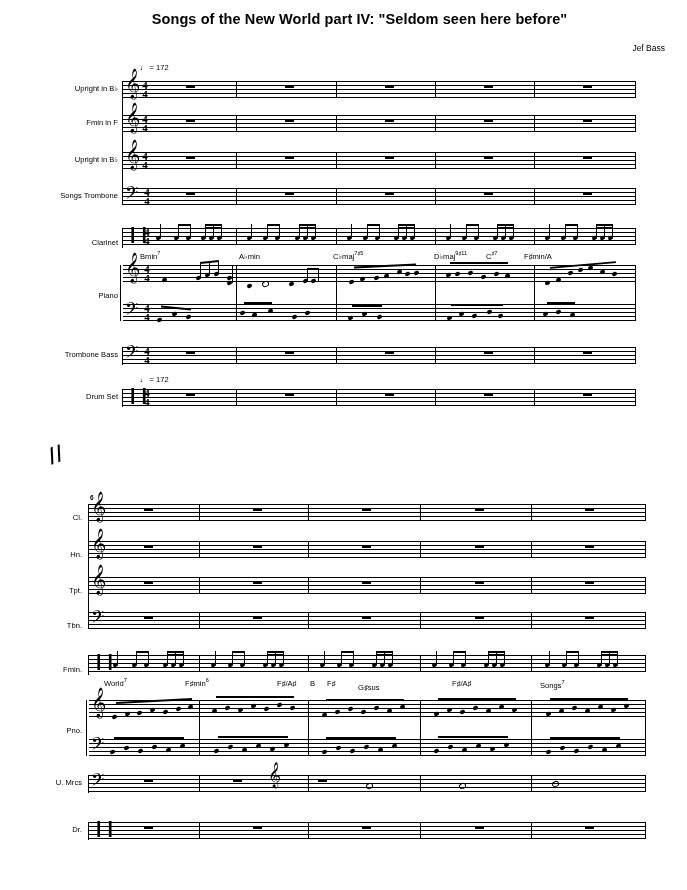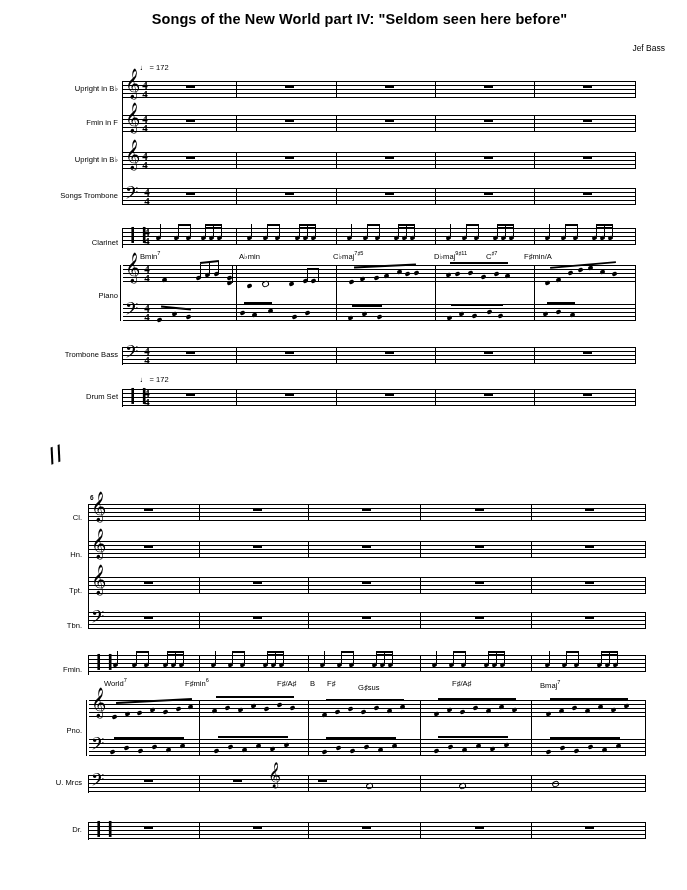--- a/index.html
+++ b/index.html
@@ -726,21 +726,21 @@
       <div class="beam" style="left:601px; top:654px; width:17px;"></div>
     </div>
 
     <div class="chord" style="left:104px; top:677px;"><span>World</span><sup>7</sup></div>
     <div class="chord" style="left:185px; top:677px;"><span>F♯min</span><sup>6</sup></div>
     <div class="chord" style="left:277px; top:677px;"><span>F♯/A♯</span><sup></sup></div>
     <div class="chord" style="left:310px; top:677px;"><span>B</span><sup></sup></div>
     <div class="chord" style="left:327px; top:677px;"><span>F♯</span><sup></sup></div>
     <div class="chord" style="left:358px; top:681px;"><span>G♯sus</span><sup></sup></div>
     <div class="chord" style="left:452px; top:677px;"><span>F♯/A♯</span><sup></sup></div>
-    <div class="chord" style="left:540px; top:679px;"><span>Bmaj</span><sup>7</sup></div>
+    <div class="chord" style="left:540px; top:679px;"><span>Songs</span><sup>7</sup></div>
 
     <div class="inst-label" style="left:20px; top:726px; width:62px;">Pno.</div>
     <div class="staff" style="left:89px; top:700px; width:557px; height:17px;">
       <div class="ln"></div>
         <div class="ln"></div>
         <div class="ln"></div>
         <div class="ln"></div>
         <div class="ln"></div>
     </div>
     <div class="staff" style="left:89px; top:739px; width:557px; height:17px;">

